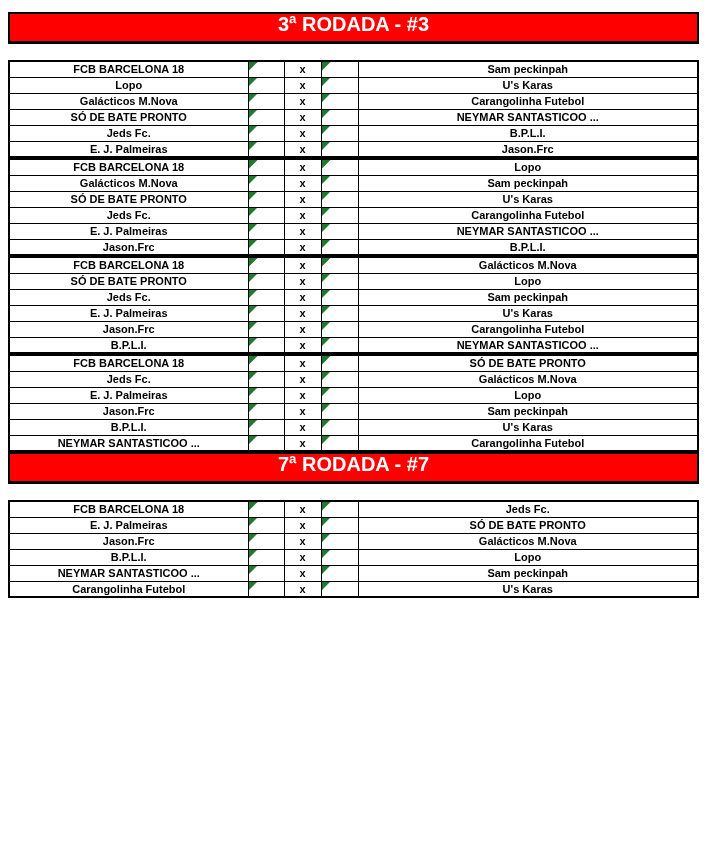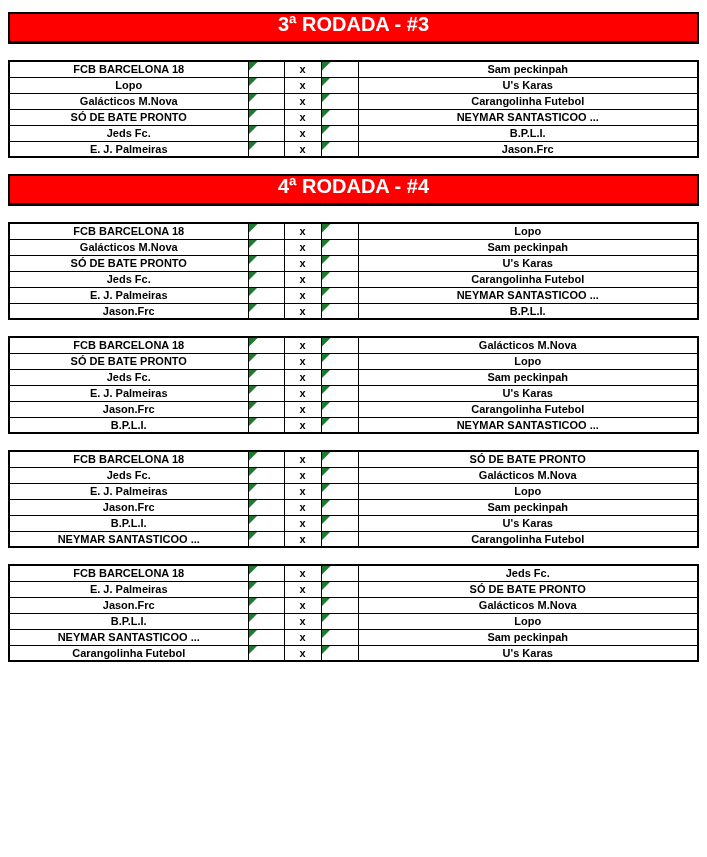--- a/index.html
+++ b/index.html
@@ -40,21 +40,21 @@
     font-weight: bold;
     line-height: 1;
     letter-spacing: 0px;
     white-space: nowrap;
   }
   table.matches {
     width: 691px;
     table-layout: fixed;
     border-collapse: collapse;
     border: 2px solid var(--border-black);
-    margin-bottom: 16px;
+    margin-bottom: 0;
   }
   col.c-home  { width: 239px; }
   col.c-score { width: 36px; }
   col.c-vs    { width: 37px; }
   col.c-score2{ width: 37px; }
   col.c-away  { width: 340px; }
   td {
     border: 1px solid var(--border-black);
     height: 16px;
     padding: 0 2px;
@@ -166,296 +166,296 @@
     <td>
                 <span class="tri"></span>
               </td>
     <td><span class="cell-text">Jason.Frc</span></td>
   </tr>
 </tbody>
     </table>
   </section>
 
   <section class="round">
+    <table class="matches">
+      <colgroup>
+        <col class="c-home">
+            <col class="c-score">
+            <col class="c-vs">
+            <col class="c-score2">
+            <col class="c-away">
+      </colgroup>
+      <tbody>
+  <tr>
+    <td><span class="cell-text">FCB BARCELONA 18</span></td>
+    <td>
+                <span class="tri"></span>
+              </td>
+    <td><span class="cell-text">x</span></td>
+    <td>
+                <span class="tri"></span>
+              </td>
+    <td><span class="cell-text">Lopo</span></td>
+  </tr>
+
+  <tr>
+    <td><span class="cell-text">Galácticos M.Nova</span></td>
+    <td>
+                <span class="tri"></span>
+              </td>
+    <td><span class="cell-text">x</span></td>
+    <td>
+                <span class="tri"></span>
+              </td>
+    <td><span class="cell-text">Sam peckinpah</span></td>
+  </tr>
+
+  <tr>
+    <td><span class="cell-text">SÓ DE BATE PRONTO</span></td>
+    <td>
+                <span class="tri"></span>
+              </td>
+    <td><span class="cell-text">x</span></td>
+    <td>
+                <span class="tri"></span>
+              </td>
+    <td><span class="cell-text">U's Karas</span></td>
+  </tr>
+
+  <tr>
+    <td><span class="cell-text">Jeds Fc.</span></td>
+    <td>
+                <span class="tri"></span>
+              </td>
+    <td><span class="cell-text">x</span></td>
+    <td>
+                <span class="tri"></span>
+              </td>
+    <td><span class="cell-text">Carangolinha Futebol</span></td>
+  </tr>
+
+  <tr>
+    <td><span class="cell-text">E. J. Palmeiras</span></td>
+    <td>
+                <span class="tri"></span>
+              </td>
+    <td><span class="cell-text">x</span></td>
+    <td>
+                <span class="tri"></span>
+              </td>
+    <td><span class="cell-text">NEYMAR SANTASTICOO ...</span></td>
+  </tr>
+
+  <tr>
+    <td><span class="cell-text">Jason.Frc</span></td>
+    <td>
+                <span class="tri"></span>
+              </td>
+    <td><span class="cell-text">x</span></td>
+    <td>
+                <span class="tri"></span>
+              </td>
+    <td><span class="cell-text">B.P.L.I.</span></td>
+  </tr>
+</tbody>
+    </table>
+  </section>
+
+  <section class="round">
+    <table class="matches">
+      <colgroup>
+        <col class="c-home">
+            <col class="c-score">
+            <col class="c-vs">
+            <col class="c-score2">
+            <col class="c-away">
+      </colgroup>
+      <tbody>
+  <tr>
+    <td><span class="cell-text">FCB BARCELONA 18</span></td>
+    <td>
+                <span class="tri"></span>
+              </td>
+    <td><span class="cell-text">x</span></td>
+    <td>
+                <span class="tri"></span>
+              </td>
+    <td><span class="cell-text">Galácticos M.Nova</span></td>
+  </tr>
+
+  <tr>
+    <td><span class="cell-text">SÓ DE BATE PRONTO</span></td>
+    <td>
+                <span class="tri"></span>
+              </td>
+    <td><span class="cell-text">x</span></td>
+    <td>
+                <span class="tri"></span>
+              </td>
+    <td><span class="cell-text">Lopo</span></td>
+  </tr>
+
+  <tr>
+    <td><span class="cell-text">Jeds Fc.</span></td>
+    <td>
+                <span class="tri"></span>
+              </td>
+    <td><span class="cell-text">x</span></td>
+    <td>
+                <span class="tri"></span>
+              </td>
+    <td><span class="cell-text">Sam peckinpah</span></td>
+  </tr>
+
+  <tr>
+    <td><span class="cell-text">E. J. Palmeiras</span></td>
+    <td>
+                <span class="tri"></span>
+              </td>
+    <td><span class="cell-text">x</span></td>
+    <td>
+                <span class="tri"></span>
+              </td>
+    <td><span class="cell-text">U's Karas</span></td>
+  </tr>
+
+  <tr>
+    <td><span class="cell-text">Jason.Frc</span></td>
+    <td>
+                <span class="tri"></span>
+              </td>
+    <td><span class="cell-text">x</span></td>
+    <td>
+                <span class="tri"></span>
+              </td>
+    <td><span class="cell-text">Carangolinha Futebol</span></td>
+  </tr>
+
+  <tr>
+    <td><span class="cell-text">B.P.L.I.</span></td>
+    <td>
+                <span class="tri"></span>
+              </td>
+    <td><span class="cell-text">x</span></td>
+    <td>
+                <span class="tri"></span>
+              </td>
+    <td><span class="cell-text">NEYMAR SANTASTICOO ...</span></td>
+  </tr>
+</tbody>
+    </table>
+  </section>
+
+  <section class="round">
+    <table class="matches">
+      <colgroup>
+        <col class="c-home">
+            <col class="c-score">
+            <col class="c-vs">
+            <col class="c-score2">
+            <col class="c-away">
+      </colgroup>
+      <tbody>
+  <tr>
+    <td><span class="cell-text">FCB BARCELONA 18</span></td>
+    <td>
+                <span class="tri"></span>
+              </td>
+    <td><span class="cell-text">x</span></td>
+    <td>
+                <span class="tri"></span>
+              </td>
+    <td><span class="cell-text">SÓ DE BATE PRONTO</span></td>
+  </tr>
+
+  <tr>
+    <td><span class="cell-text">Jeds Fc.</span></td>
+    <td>
+                <span class="tri"></span>
+              </td>
+    <td><span class="cell-text">x</span></td>
+    <td>
+                <span class="tri"></span>
+              </td>
+    <td><span class="cell-text">Galácticos M.Nova</span></td>
+  </tr>
+
+  <tr>
+    <td><span class="cell-text">E. J. Palmeiras</span></td>
+    <td>
+                <span class="tri"></span>
+              </td>
+    <td><span class="cell-text">x</span></td>
+    <td>
+                <span class="tri"></span>
+              </td>
+    <td><span class="cell-text">Lopo</span></td>
+  </tr>
+
+  <tr>
+    <td><span class="cell-text">Jason.Frc</span></td>
+    <td>
+                <span class="tri"></span>
+              </td>
+    <td><span class="cell-text">x</span></td>
+    <td>
+                <span class="tri"></span>
+              </td>
+    <td><span class="cell-text">Sam peckinpah</span></td>
+  </tr>
+
+  <tr>
+    <td><span class="cell-text">B.P.L.I.</span></td>
+    <td>
+                <span class="tri"></span>
+              </td>
+    <td><span class="cell-text">x</span></td>
+    <td>
+                <span class="tri"></span>
+              </td>
+    <td><span class="cell-text">U's Karas</span></td>
+  </tr>
+
+  <tr>
+    <td><span class="cell-text">NEYMAR SANTASTICOO ...</span></td>
+    <td>
+                <span class="tri"></span>
+              </td>
+    <td><span class="cell-text">x</span></td>
+    <td>
+                <span class="tri"></span>
+              </td>
+    <td><span class="cell-text">Carangolinha Futebol</span></td>
+  </tr>
+</tbody>
+    </table>
+  </section>
+
+  <section class="round">
     <div class="banner">
-      <span class="banner-title">4ª RODADA - #4</span>
+      <span class="banner-title">7ª RODADA - #7</span>
     </div>
     <table class="matches">
       <colgroup>
         <col class="c-home">
             <col class="c-score">
             <col class="c-vs">
             <col class="c-score2">
             <col class="c-away">
       </colgroup>
       <tbody>
   <tr>
     <td><span class="cell-text">FCB BARCELONA 18</span></td>
     <td>
                 <span class="tri"></span>
               </td>
     <td><span class="cell-text">x</span></td>
     <td>
                 <span class="tri"></span>
               </td>
-    <td><span class="cell-text">Lopo</span></td>
-  </tr>
-
-  <tr>
-    <td><span class="cell-text">Galácticos M.Nova</span></td>
-    <td>
-                <span class="tri"></span>
-              </td>
-    <td><span class="cell-text">x</span></td>
-    <td>
-                <span class="tri"></span>
-              </td>
-    <td><span class="cell-text">Sam peckinpah</span></td>
-  </tr>
-
-  <tr>
-    <td><span class="cell-text">SÓ DE BATE PRONTO</span></td>
-    <td>
-                <span class="tri"></span>
-              </td>
-    <td><span class="cell-text">x</span></td>
-    <td>
-                <span class="tri"></span>
-              </td>
-    <td><span class="cell-text">U's Karas</span></td>
-  </tr>
-
-  <tr>
-    <td><span class="cell-text">Jeds Fc.</span></td>
-    <td>
-                <span class="tri"></span>
-              </td>
-    <td><span class="cell-text">x</span></td>
-    <td>
-                <span class="tri"></span>
-              </td>
-    <td><span class="cell-text">Carangolinha Futebol</span></td>
-  </tr>
-
-  <tr>
-    <td><span class="cell-text">E. J. Palmeiras</span></td>
-    <td>
-                <span class="tri"></span>
-              </td>
-    <td><span class="cell-text">x</span></td>
-    <td>
-                <span class="tri"></span>
-              </td>
-    <td><span class="cell-text">NEYMAR SANTASTICOO ...</span></td>
-  </tr>
-
-  <tr>
-    <td><span class="cell-text">Jason.Frc</span></td>
-    <td>
-                <span class="tri"></span>
-              </td>
-    <td><span class="cell-text">x</span></td>
-    <td>
-                <span class="tri"></span>
-              </td>
-    <td><span class="cell-text">B.P.L.I.</span></td>
-  </tr>
-</tbody>
-    </table>
-  </section>
-
-  <section class="round">
-    <table class="matches">
-      <colgroup>
-        <col class="c-home">
-            <col class="c-score">
-            <col class="c-vs">
-            <col class="c-score2">
-            <col class="c-away">
-      </colgroup>
-      <tbody>
-  <tr>
-    <td><span class="cell-text">FCB BARCELONA 18</span></td>
-    <td>
-                <span class="tri"></span>
-              </td>
-    <td><span class="cell-text">x</span></td>
-    <td>
-                <span class="tri"></span>
-              </td>
-    <td><span class="cell-text">Galácticos M.Nova</span></td>
-  </tr>
-
-  <tr>
-    <td><span class="cell-text">SÓ DE BATE PRONTO</span></td>
-    <td>
-                <span class="tri"></span>
-              </td>
-    <td><span class="cell-text">x</span></td>
-    <td>
-                <span class="tri"></span>
-              </td>
-    <td><span class="cell-text">Lopo</span></td>
-  </tr>
-
-  <tr>
-    <td><span class="cell-text">Jeds Fc.</span></td>
-    <td>
-                <span class="tri"></span>
-              </td>
-    <td><span class="cell-text">x</span></td>
-    <td>
-                <span class="tri"></span>
-              </td>
-    <td><span class="cell-text">Sam peckinpah</span></td>
-  </tr>
-
-  <tr>
-    <td><span class="cell-text">E. J. Palmeiras</span></td>
-    <td>
-                <span class="tri"></span>
-              </td>
-    <td><span class="cell-text">x</span></td>
-    <td>
-                <span class="tri"></span>
-              </td>
-    <td><span class="cell-text">U's Karas</span></td>
-  </tr>
-
-  <tr>
-    <td><span class="cell-text">Jason.Frc</span></td>
-    <td>
-                <span class="tri"></span>
-              </td>
-    <td><span class="cell-text">x</span></td>
-    <td>
-                <span class="tri"></span>
-              </td>
-    <td><span class="cell-text">Carangolinha Futebol</span></td>
-  </tr>
-
-  <tr>
-    <td><span class="cell-text">B.P.L.I.</span></td>
-    <td>
-                <span class="tri"></span>
-              </td>
-    <td><span class="cell-text">x</span></td>
-    <td>
-                <span class="tri"></span>
-              </td>
-    <td><span class="cell-text">NEYMAR SANTASTICOO ...</span></td>
-  </tr>
-</tbody>
-    </table>
-  </section>
-
-  <section class="round">
-    <table class="matches">
-      <colgroup>
-        <col class="c-home">
-            <col class="c-score">
-            <col class="c-vs">
-            <col class="c-score2">
-            <col class="c-away">
-      </colgroup>
-      <tbody>
-  <tr>
-    <td><span class="cell-text">FCB BARCELONA 18</span></td>
-    <td>
-                <span class="tri"></span>
-              </td>
-    <td><span class="cell-text">x</span></td>
-    <td>
-                <span class="tri"></span>
-              </td>
-    <td><span class="cell-text">SÓ DE BATE PRONTO</span></td>
-  </tr>
-
-  <tr>
-    <td><span class="cell-text">Jeds Fc.</span></td>
-    <td>
-                <span class="tri"></span>
-              </td>
-    <td><span class="cell-text">x</span></td>
-    <td>
-                <span class="tri"></span>
-              </td>
-    <td><span class="cell-text">Galácticos M.Nova</span></td>
-  </tr>
-
-  <tr>
-    <td><span class="cell-text">E. J. Palmeiras</span></td>
-    <td>
-                <span class="tri"></span>
-              </td>
-    <td><span class="cell-text">x</span></td>
-    <td>
-                <span class="tri"></span>
-              </td>
-    <td><span class="cell-text">Lopo</span></td>
-  </tr>
-
-  <tr>
-    <td><span class="cell-text">Jason.Frc</span></td>
-    <td>
-                <span class="tri"></span>
-              </td>
-    <td><span class="cell-text">x</span></td>
-    <td>
-                <span class="tri"></span>
-              </td>
-    <td><span class="cell-text">Sam peckinpah</span></td>
-  </tr>
-
-  <tr>
-    <td><span class="cell-text">B.P.L.I.</span></td>
-    <td>
-                <span class="tri"></span>
-              </td>
-    <td><span class="cell-text">x</span></td>
-    <td>
-                <span class="tri"></span>
-              </td>
-    <td><span class="cell-text">U's Karas</span></td>
-  </tr>
-
-  <tr>
-    <td><span class="cell-text">NEYMAR SANTASTICOO ...</span></td>
-    <td>
-                <span class="tri"></span>
-              </td>
-    <td><span class="cell-text">x</span></td>
-    <td>
-                <span class="tri"></span>
-              </td>
-    <td><span class="cell-text">Carangolinha Futebol</span></td>
-  </tr>
-</tbody>
-    </table>
-  </section>
-
-  <section class="round">
-    <table class="matches">
-      <colgroup>
-        <col class="c-home">
-            <col class="c-score">
-            <col class="c-vs">
-            <col class="c-score2">
-            <col class="c-away">
-      </colgroup>
-      <tbody>
-  <tr>
-    <td><span class="cell-text">FCB BARCELONA 18</span></td>
-    <td>
-                <span class="tri"></span>
-              </td>
-    <td><span class="cell-text">x</span></td>
-    <td>
-                <span class="tri"></span>
-              </td>
     <td><span class="cell-text">Jeds Fc.</span></td>
   </tr>
 
   <tr>
     <td><span class="cell-text">E. J. Palmeiras</span></td>
     <td>
                 <span class="tri"></span>
               </td>
     <td><span class="cell-text">x</span></td>
     <td>

